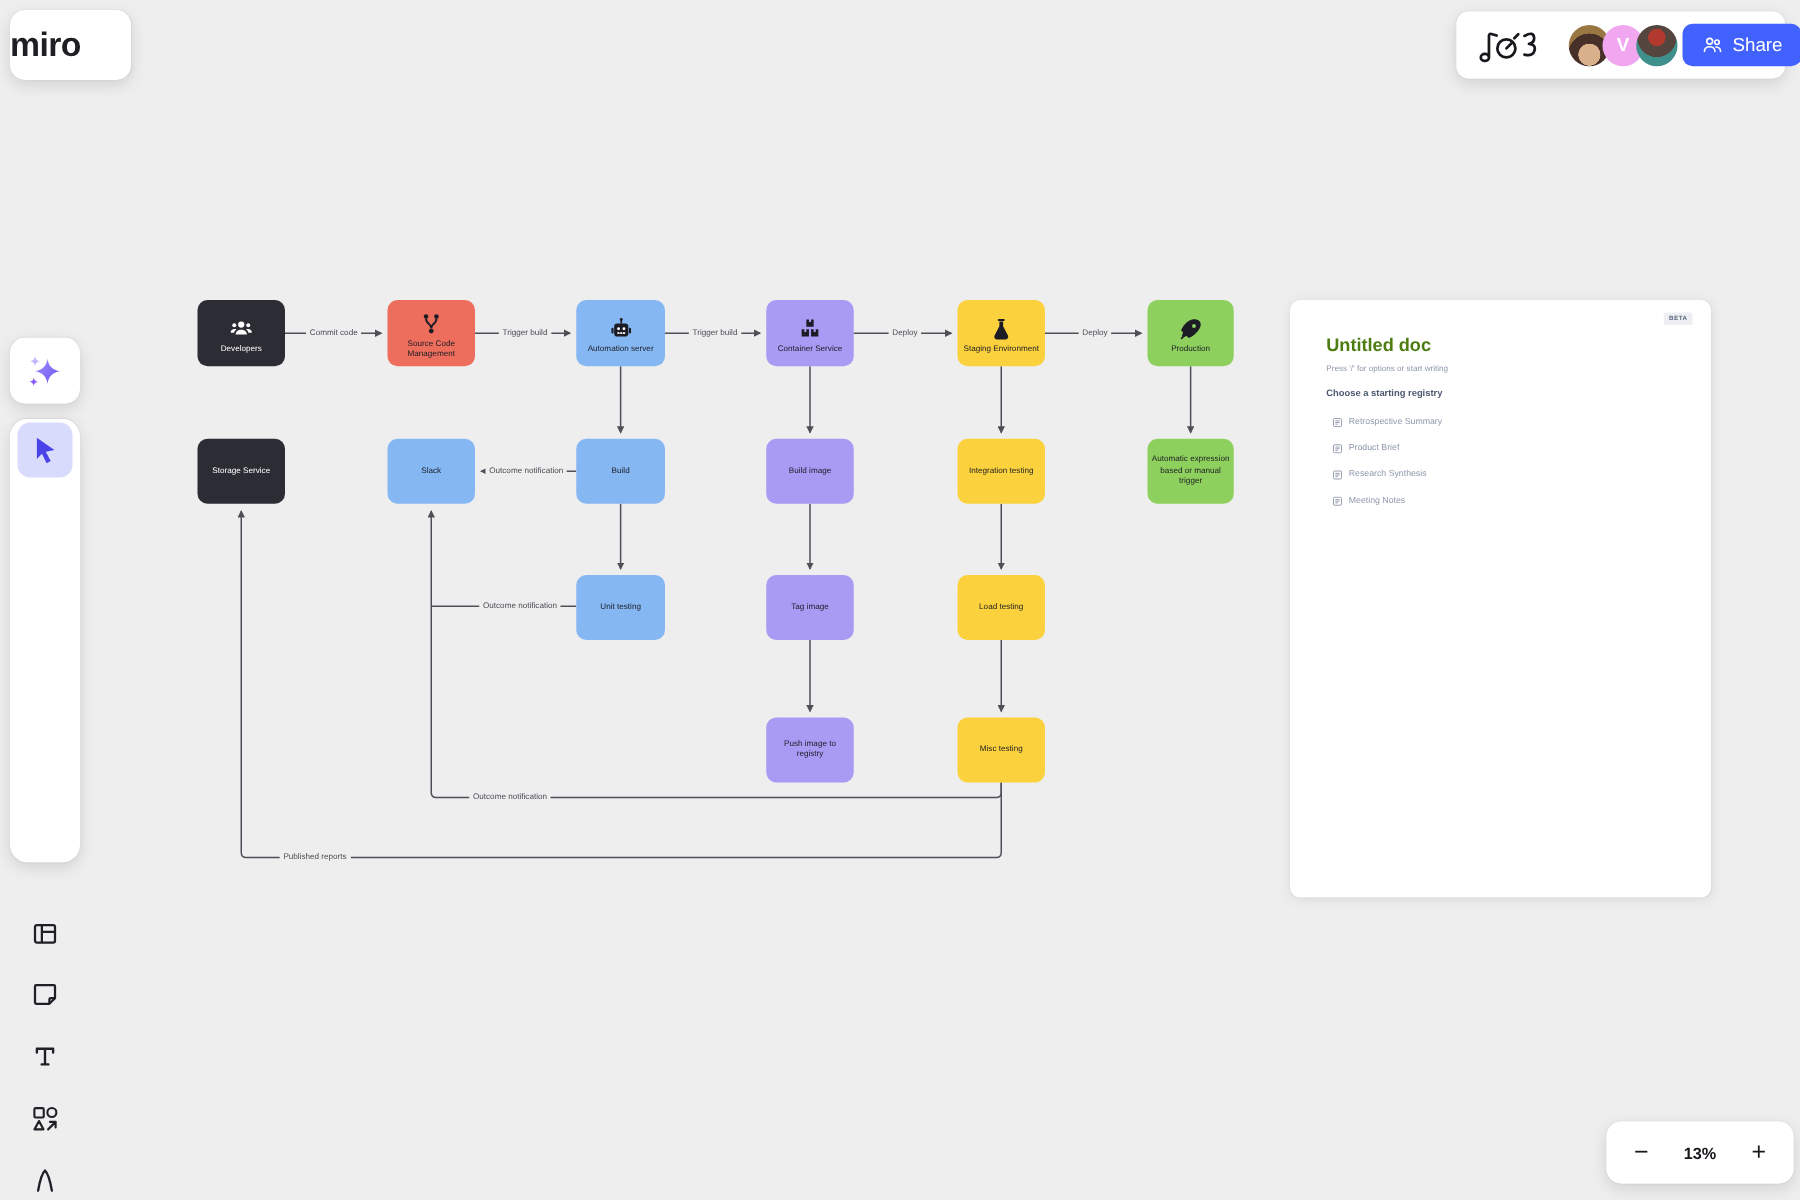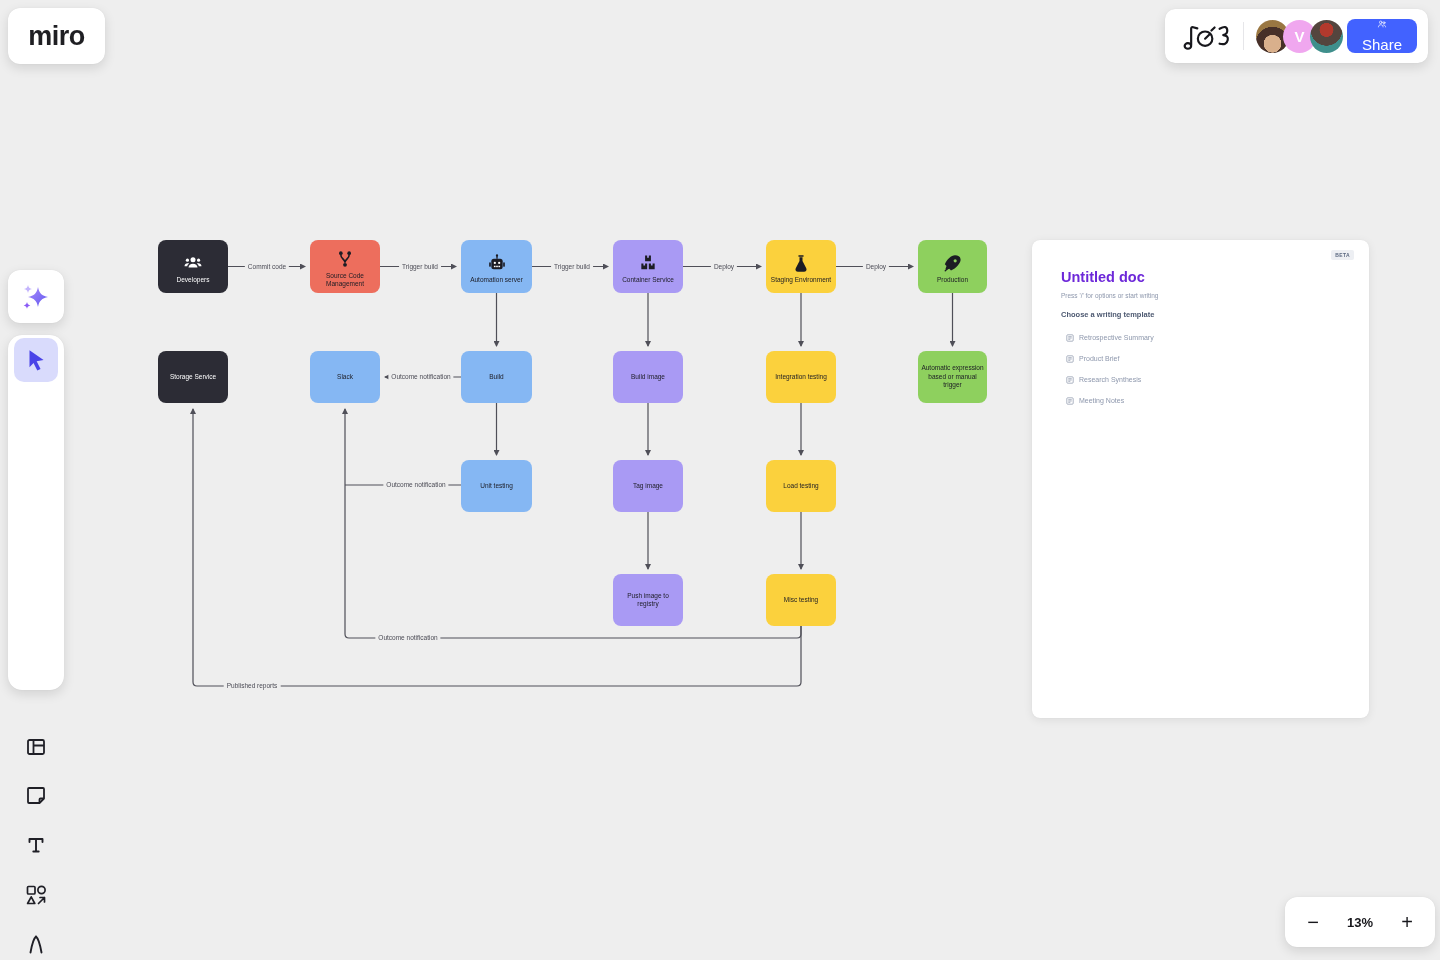--- a/index.html
+++ b/index.html
@@ -10,37 +10,37 @@
     font-family:"Liberation Sans", sans-serif;
     color:#1c1c24;
   }
   .card {
     position:absolute; background:#ffffff; border-radius:12px;
     box-shadow:0 4px 12px rgba(0,0,0,.12), 0 0 1px rgba(0,0,0,.10);
   }
 
   
   #logo-card { left:8px; top:8px; width:97px; height:56px;
-    display:flex; align-items:center; justify-content:center; }
+    display:flex; align-items:center; }
   #logo-card .wordmark { font-size:27px; font-weight:700; letter-spacing:-0.5px; color:#1f1f23; }
 
   
   #topbar-card { left:1165px; top:9px; width:263px; height:54px;
     display:flex; align-items:center; padding:0 10px 0 14px; border-radius:10px;}
   #doodle { width:54px; height:38px; flex:0 0 auto; }
   #topbar-divider { width:1px; height:28px; background:#e6e6e9; margin:0 12px 0 10px; }
   .avatar { width:33px; height:33px; border-radius:50%; flex:0 0 auto;
     display:flex; align-items:center; justify-content:center;
     font-size:15px; font-weight:700; color:#ffffff; }
   .avatar + .avatar { margin-left:-6px; }
   .av-photo-1 { background:radial-gradient(circle at 50% 72%, #d9b08c 0 30%, #473028 31% 58%, #9a7742 59%); }
   .av-photo-2 { background:radial-gradient(circle at 50% 30%, #b2392d 0 24%, #54453e 25% 55%, #3f8f8c 56%); }
   #share-btn { margin-left:4px; height:34px; padding:0 15px; border:none; border-radius:8px;
     display:flex; align-items:center; gap:7px; cursor:pointer;
-    color:#fff; font-size:15px; font-weight:500; font-family:"Liberation Sans",sans-serif;flex-direction:column; }
+    color:#fff; font-size:15px; font-weight:500; font-family:"Liberation Sans",sans-serif; }
 
   
   #ai-card { left:8px; top:270px; width:56px; height:53px;
     display:flex; align-items:center; justify-content:center; }
   #tools-card { left:8px; top:335px; width:56px; height:355px; border-radius:14px; }
   .tool-tile { position:absolute; left:6px; width:44px; height:44px; border-radius:10px;
     display:flex; align-items:center; justify-content:center; cursor:pointer; }
   .tool-tile.active { background:#d9dbfc; }
   .tool-icon { position:absolute; left:16px; width:24px; height:24px; cursor:pointer; }
 
@@ -61,21 +61,21 @@
     background:#eeeeee; color:#4b4b55; font-size:6.5px; line-height:1.2;
     padding:1px 3px; white-space:nowrap; }
 
   
   #doc-panel { left:1032px; top:240px; width:337px; height:478px; border-radius:8px;
     box-shadow:0 2px 10px rgba(0,0,0,.08), 0 0 1px rgba(0,0,0,.08); }
   #beta-badge { position:absolute; top:10px; right:15px; background:#edeff3;
     color:#5b6880; font-size:5px; font-weight:700; letter-spacing:.4px;
     padding:2px 4px; border-radius:2px; }
   #doc-title { position:absolute; left:29px; top:29px; font-size:14.5px; font-weight:700;
-    color:#6d28d9; cursor:text; }
+    color:#4d7c0f; cursor:text; }
   #doc-placeholder { position:absolute; left:29px; top:52px; font-size:6.5px; color:#8d97ac; }
   #doc-templates-heading { position:absolute; left:29px; top:70px; font-size:7.5px;
     font-weight:700; color:#4c5870; }
   #doc-template-list { position:absolute; left:34px; top:87px; }
   .tmpl-item { display:flex; align-items:center; gap:5px; height:21px; cursor:pointer; }
   .tmpl-item svg { width:8px; height:8px; }
   .tmpl-item .tmpl-label { font-size:7px; color:#8d97ac; }
 
   
   #zoom-card { left:1285px; top:897px; width:150px; height:50px; border-radius:12px;
@@ -303,21 +303,21 @@
   <svg class="tool-icon" style="top:597px;" viewBox="0 0 24 24" fill="none" stroke="#1f1f26" stroke-width="1.9" stroke-linecap="round">
     <path d="M6.5,20.5 C8,12 10,6.2 12,4.5 C14,6.2 16,12 17.5,20.5"></path>
   </svg>
 
 </div>
 
 <div id="doc-panel" class="card">
   <span id="beta-badge">BETA</span>
   <div id="doc-title">Untitled doc</div>
   <div id="doc-placeholder">Press '/' for options or start writing</div>
-  <div id="doc-templates-heading">Choose a writing template</div>
+  <div id="doc-templates-heading">Choose a starting registry</div>
   <div id="doc-template-list">
       <div class="tmpl-item">
         <svg viewBox="0 0 12 12" fill="none" stroke="#8d97ac" stroke-width="1.1">
           <rect x="1.2" y="1.2" width="9.6" height="9.6" rx="1.4"></rect>
           <path d="M3.4,4 H8.6 M3.4,6 H8.6 M3.4,8 H6.5"></path>
         </svg>
         <span class="tmpl-label">Retrospective Summary</span>
       </div>
       <div class="tmpl-item">
         <svg viewBox="0 0 12 12" fill="none" stroke="#8d97ac" stroke-width="1.1">

